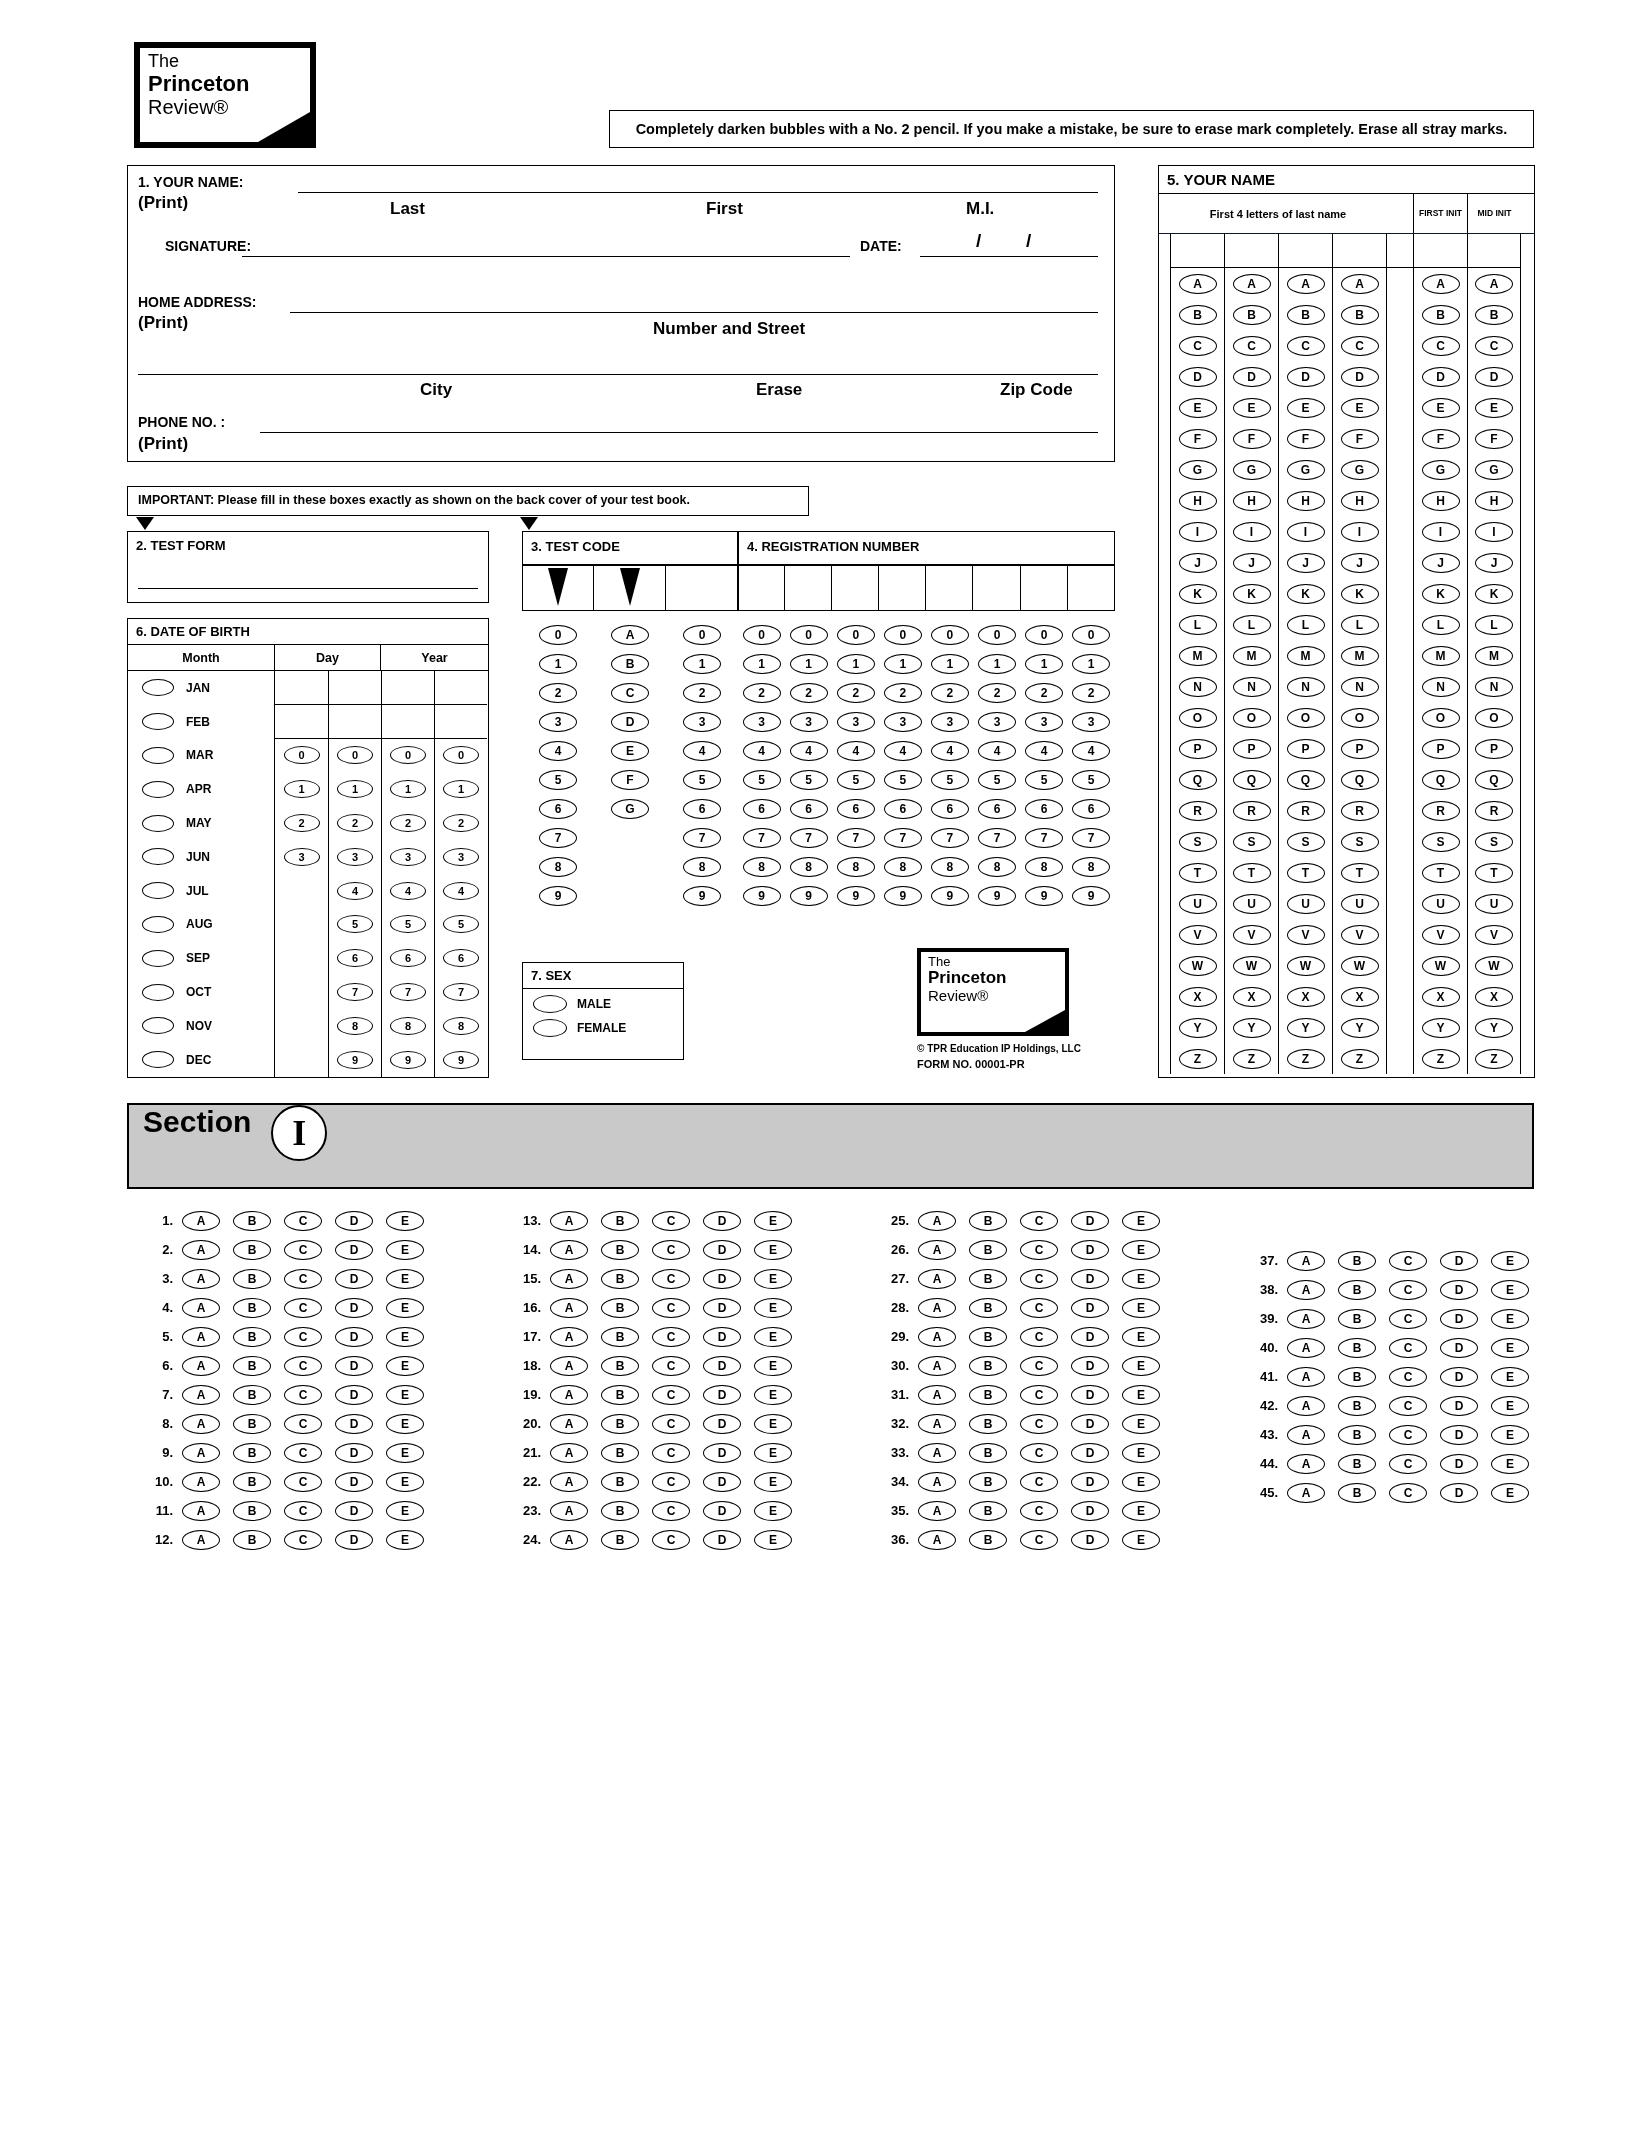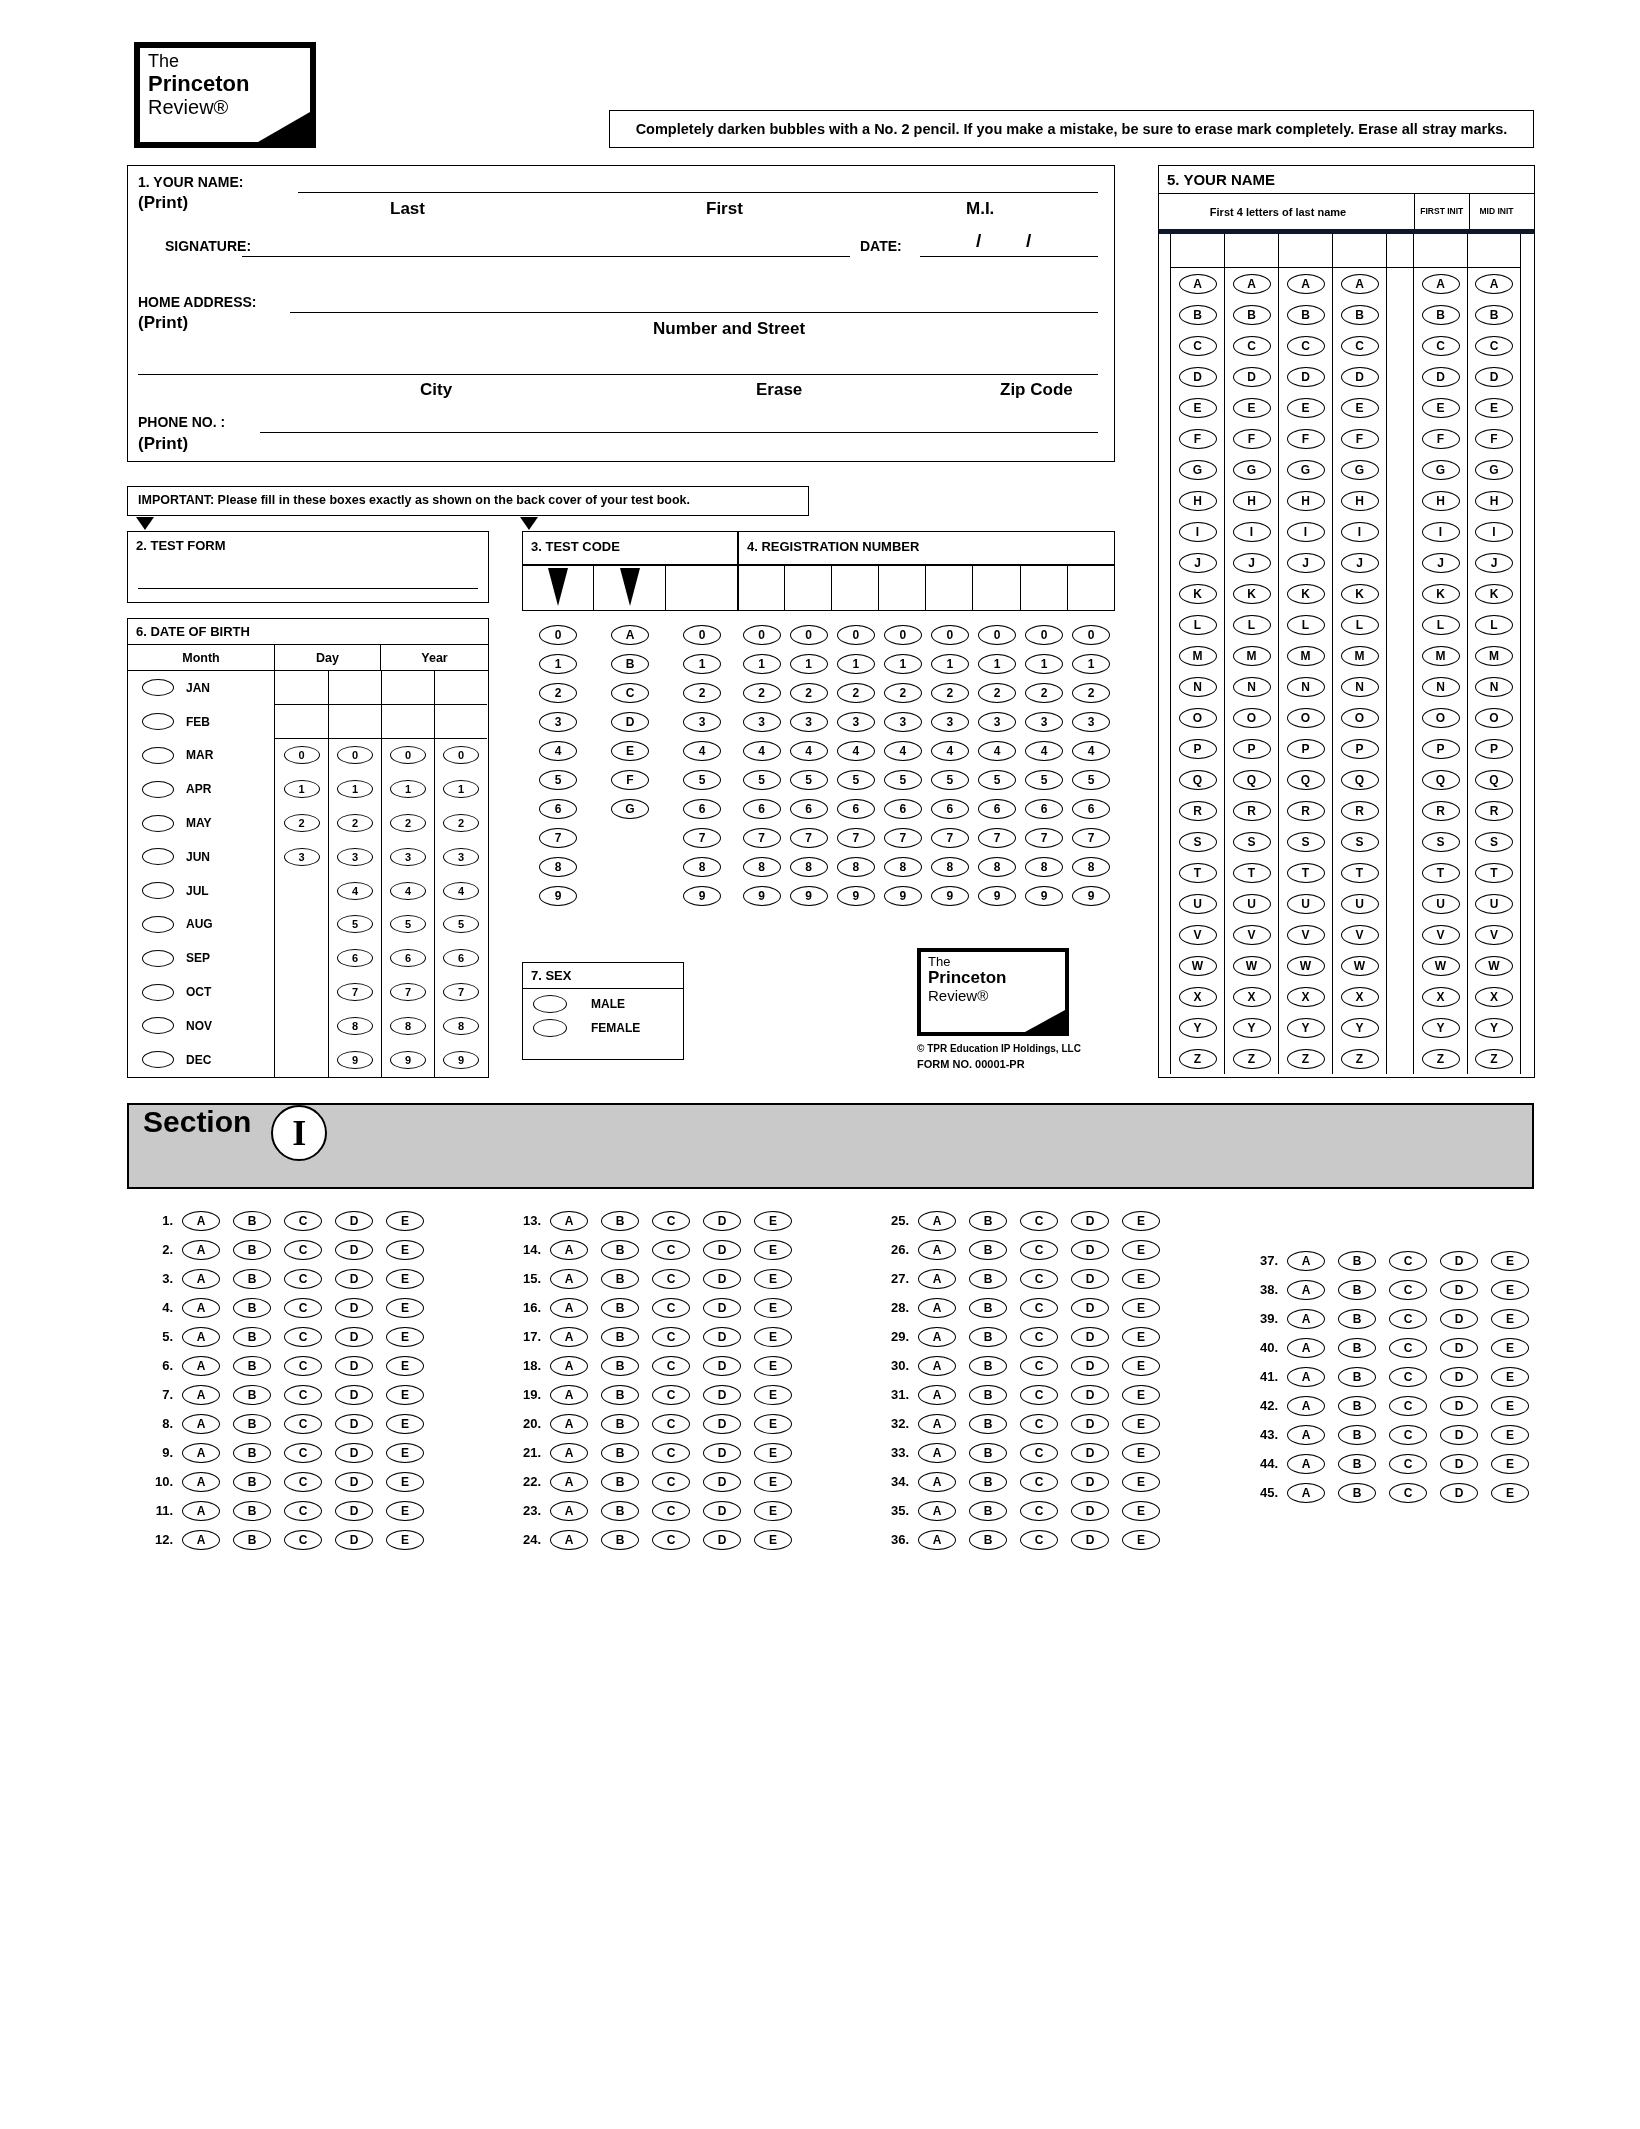--- a/index.html
+++ b/index.html
@@ -28,21 +28,21 @@
   
   .name-box { position:absolute; left:127px; top:165px; width:988px; height:297px; border:1.5px solid #000; }
   .nb-label { position:absolute; font-weight:bold; font-size:14px; white-space:nowrap; }
   .nb-small { position:absolute; font-weight:bold; font-size:17px; white-space:nowrap; }
   .hline { position:absolute; height:0; border-bottom:1.5px solid #000; }
   .slash { position:absolute; font-size:19px; font-weight:bold; }
 
   
   .yourname-box { position:absolute; left:1158px; top:165px; width:377px; height:913px; border:1.5px solid #000; }
   .yn-title { height:28px; line-height:28px; padding-left:8px; font-size:15px; font-weight:bold; border-bottom:1.5px solid #000; }
-  .yn-subheader { display:flex; height:40px; padding:0 11px; border-bottom:5px solid #0f172a; align-items:center;justify-content:space-between; }
+  .yn-subheader { display:flex; height:40px; padding:0 11px; border-bottom:1px solid #0f172a; align-items:center; }
   .yn-sub-left { width:216px; text-align:center; font-size:11px; font-weight:bold; }
   .yn-sub-gap { width:27px; height:100%; }
   .yn-sub-init { width:54px; font-size:8.5px; font-weight:bold; text-align:center; line-height:1.15;
                  border-left:1px solid #000; height:100%; display:flex; align-items:center; justify-content:center; }
   .yn-grid { display:flex; padding:0 11px; }
   .yn-col { width:54px; border-left:1px solid #000; display:flex; flex-direction:column; align-items:center; }
   .yn-col:last-child { border-right:1px solid #000; }
   .yn-gapcol { width:27px; border-left:1px solid #000; align-self:stretch; }
   .yn-cell { width:100%; height:34px; border-bottom:1px solid #000; }
   .yn-slot { height:31px; display:flex; align-items:center; justify-content:center; }
@@ -100,21 +100,21 @@
   .dob-mlabel { font-size:12px; font-weight:bold; }
   .dob-digits { display:flex; flex:1; }
   .dob-dcol { width:53px; min-height:406px; display:flex; flex-direction:column; align-items:center; }
   .dob-dcol + .dob-dcol { border-left:1px solid #000; }
   .dob-cell { width:100%; height:33.8px; border-bottom:1px solid #000; }
   .dob-slot { height:33.8px; display:flex; align-items:center; justify-content:center; }
 
   
   .sex-box { position:absolute; left:522px; top:962px; width:162px; height:98px; border:1.5px solid #000; }
   .sex-title { font-size:13px; font-weight:bold; padding:5px 8px; border-bottom:1.5px solid #000; }
-  .sex-row { display:flex; align-items:center; gap:24px; padding:6px 0 0 10px; }
+  .sex-row { display:flex; align-items:center; gap:10px; padding:6px 0 0 10px; }
   .sex-row span { font-size:12px; font-weight:bold; }
   .sex-bubble { width:34px; height:18px; }
 
   
   .copyright { position:absolute; left:917px; top:1043px; font-size:10px; font-weight:bold; }
   .form-no { position:absolute; left:917px; top:1058px; font-size:11px; font-weight:bold; }
 
   
   .banner { position:absolute; left:127px; top:1103px; width:1407px; height:86px;
     background:#c9c9c9; border:2px solid #000; display:flex; align-items:flex-start; padding-left:14px; }

